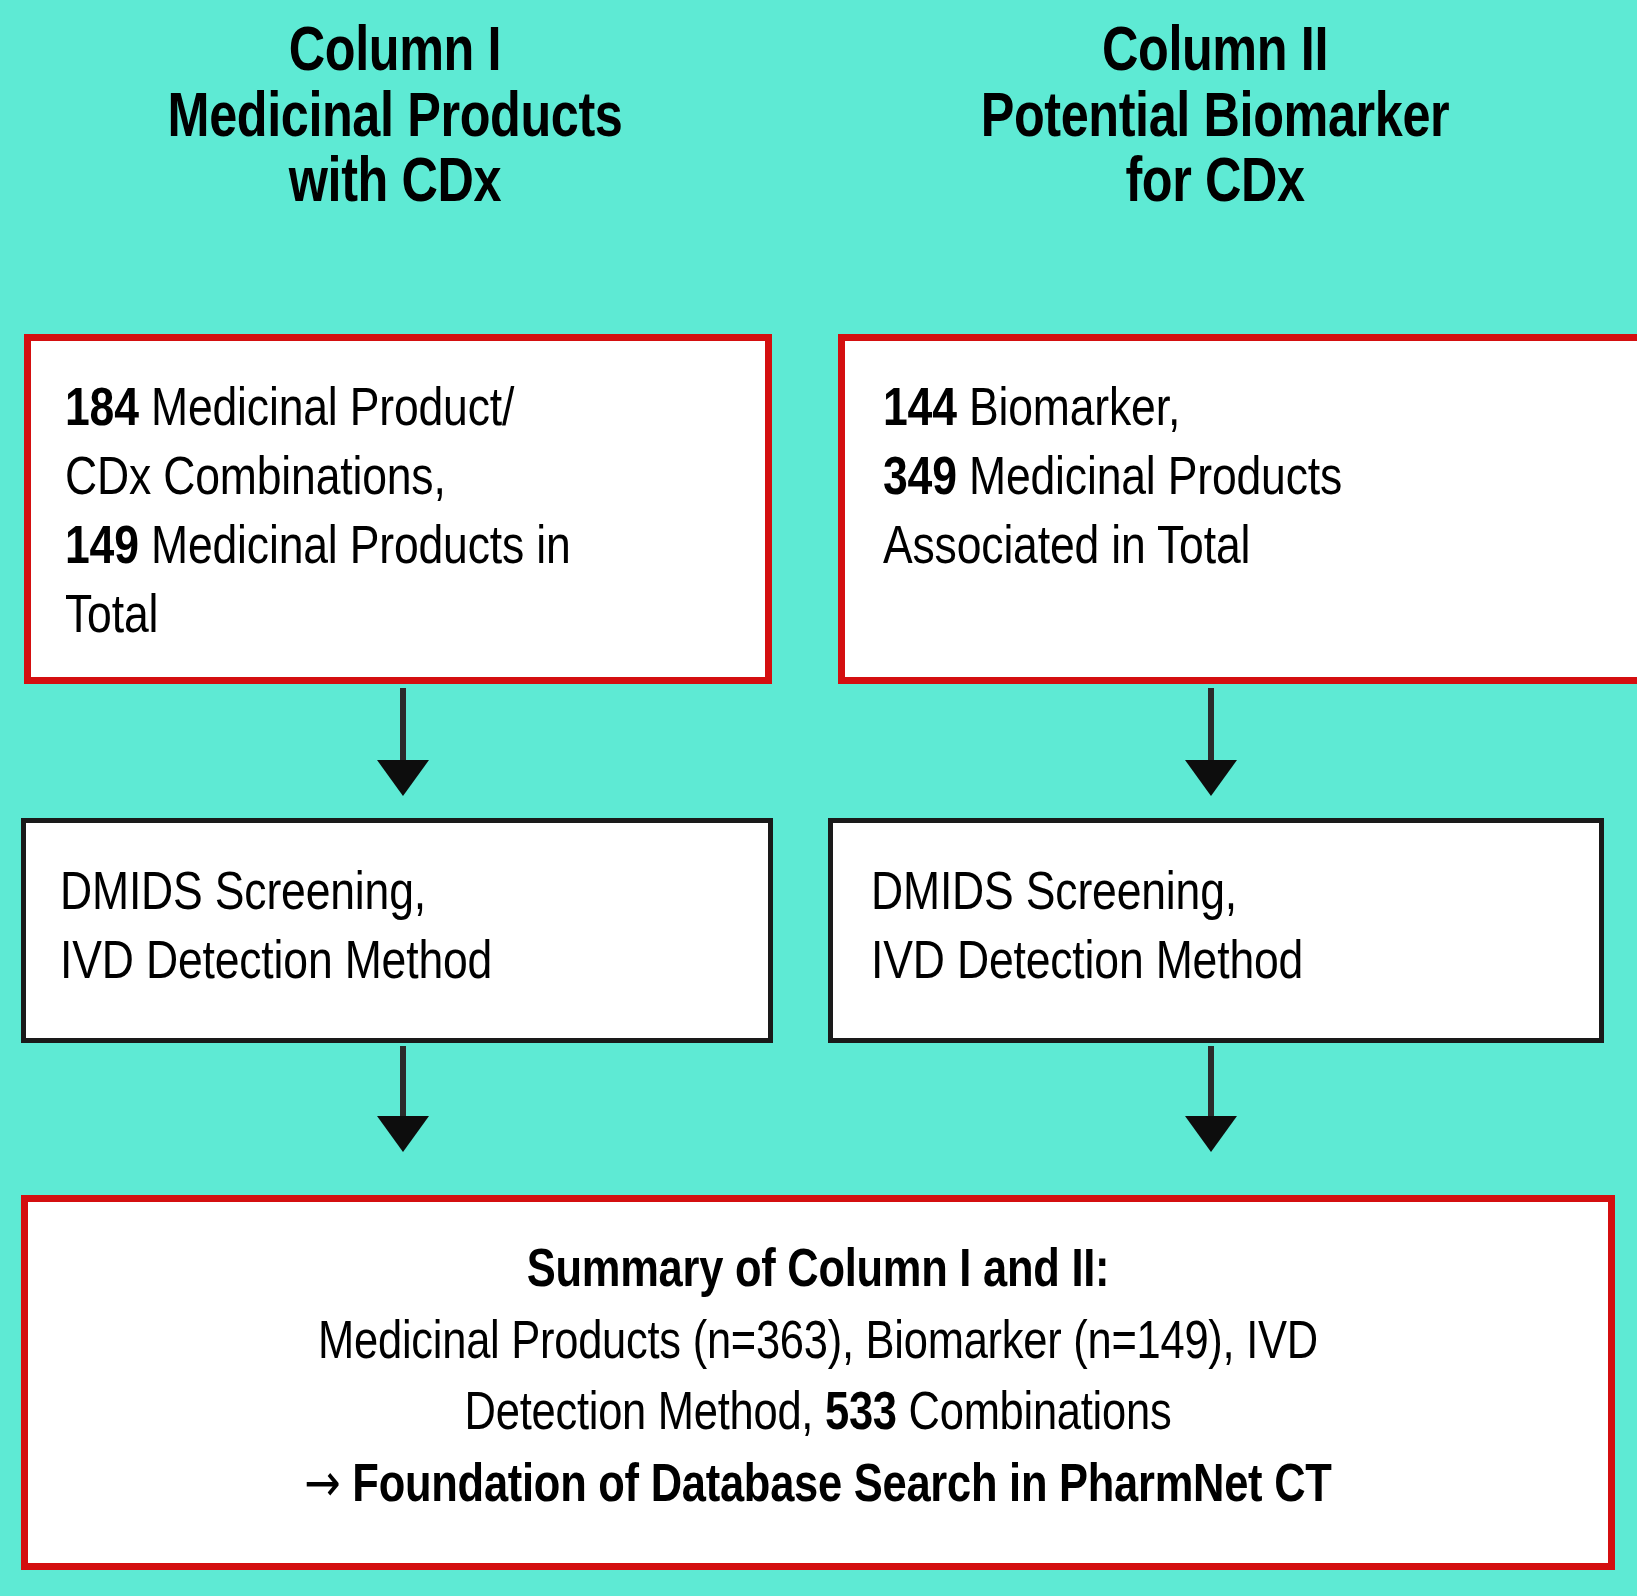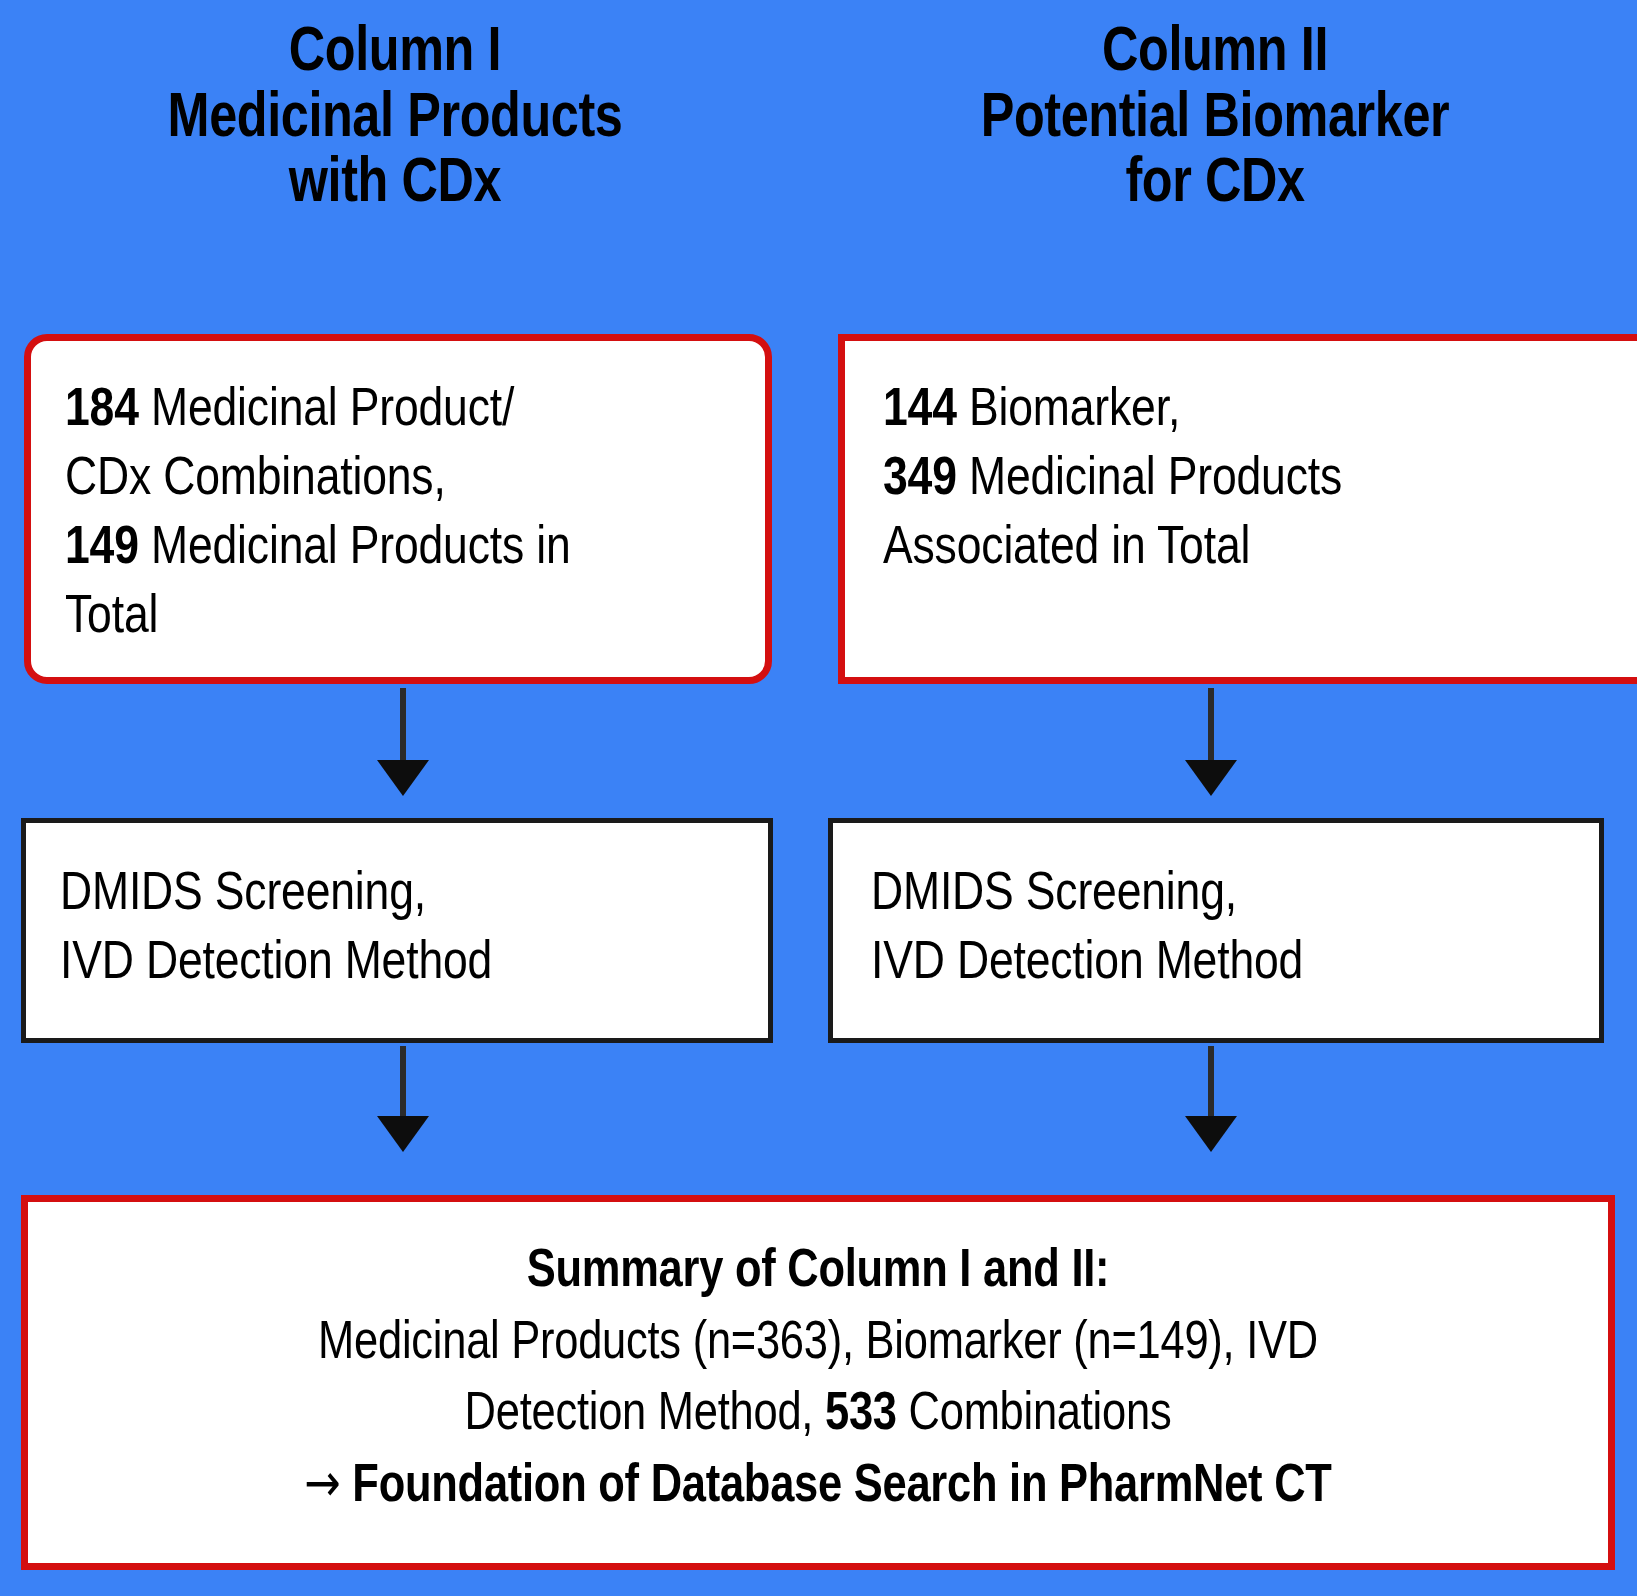--- a/index.html
+++ b/index.html
@@ -8,21 +8,21 @@
     background: #ffffff;
   }
   body {
     font-family: "Liberation Sans", sans-serif;
     color: #000000;
   }
   #canvas {
     position: relative;
     width: 1637px;
     height: 1596px;
-    background: #3b82f6;
+    background: #5eead4;
     overflow: hidden;
   }
 
   
   .col-header {
     position: absolute;
     font-weight: bold;
     font-size: 63px;
     line-height: 1.04;
     letter-spacing: -0.5px;
@@ -48,21 +48,21 @@
     font-size: 53px;
     line-height: 1.30;
     letter-spacing: -0.2px;
     transform: scaleX(0.84);
     transform-origin: left top;
     white-space: pre-line;
     width: 119%;
   }
 
   
-  #box-col1-source { left: 24px;  top: 334px;  width: 748px;  height: 350px; border-radius: 23px; }
+  #box-col1-source { left: 24px;  top: 334px;  width: 748px;  height: 350px; }
   #box-col2-source { left: 838px; top: 334px;  width: 836px;  height: 350px; }
   #box-col1-source .box-text { left: 34px; top: 32px; }
   #box-col2-source .box-text { left: 38px; top: 32px; }
 
   
   #box-col1-screening { left: 21px;  top: 818px; width: 752px; height: 225px; }
   #box-col2-screening { left: 828px; top: 818px; width: 776px; height: 225px; }
   #box-col1-screening .box-text { left: 34px; top: 34px; }
   #box-col2-screening .box-text { left: 38px; top: 34px; }
 

